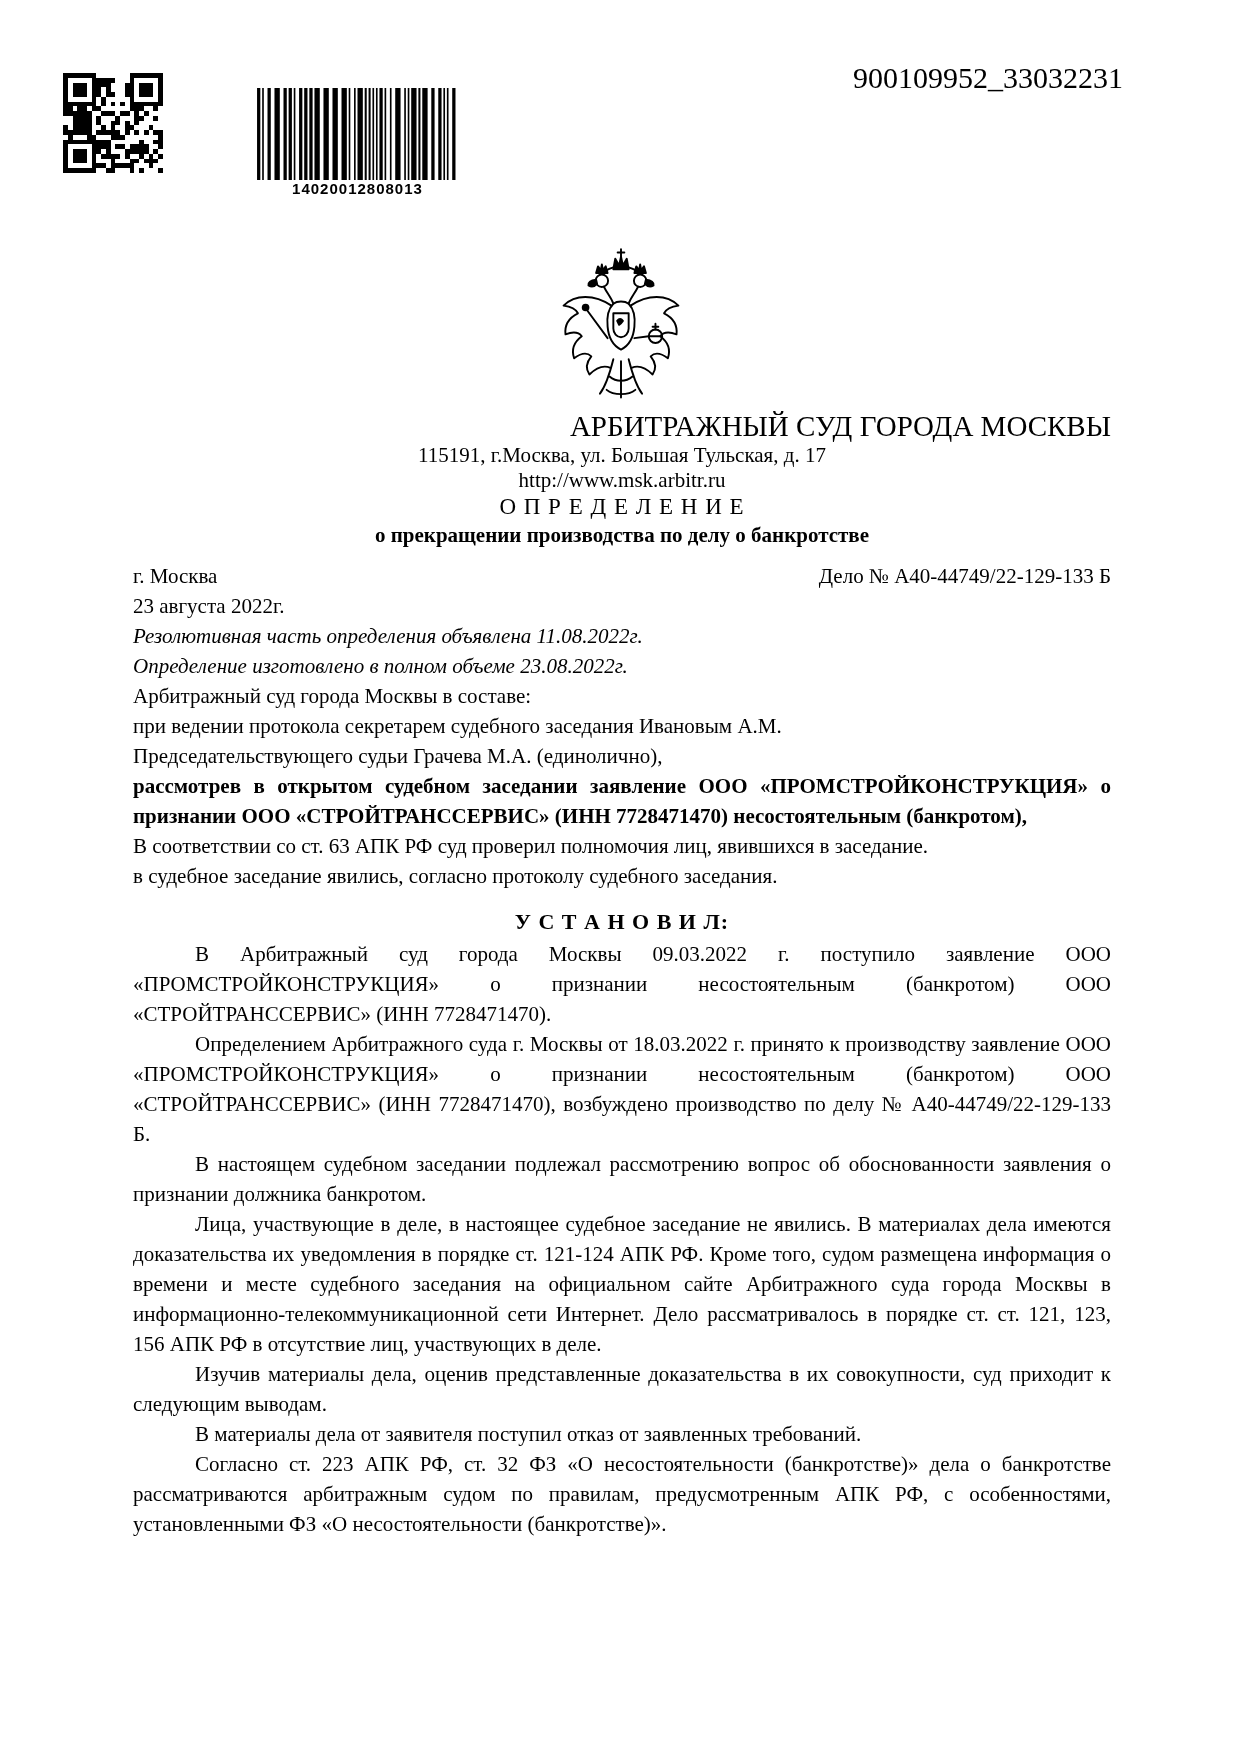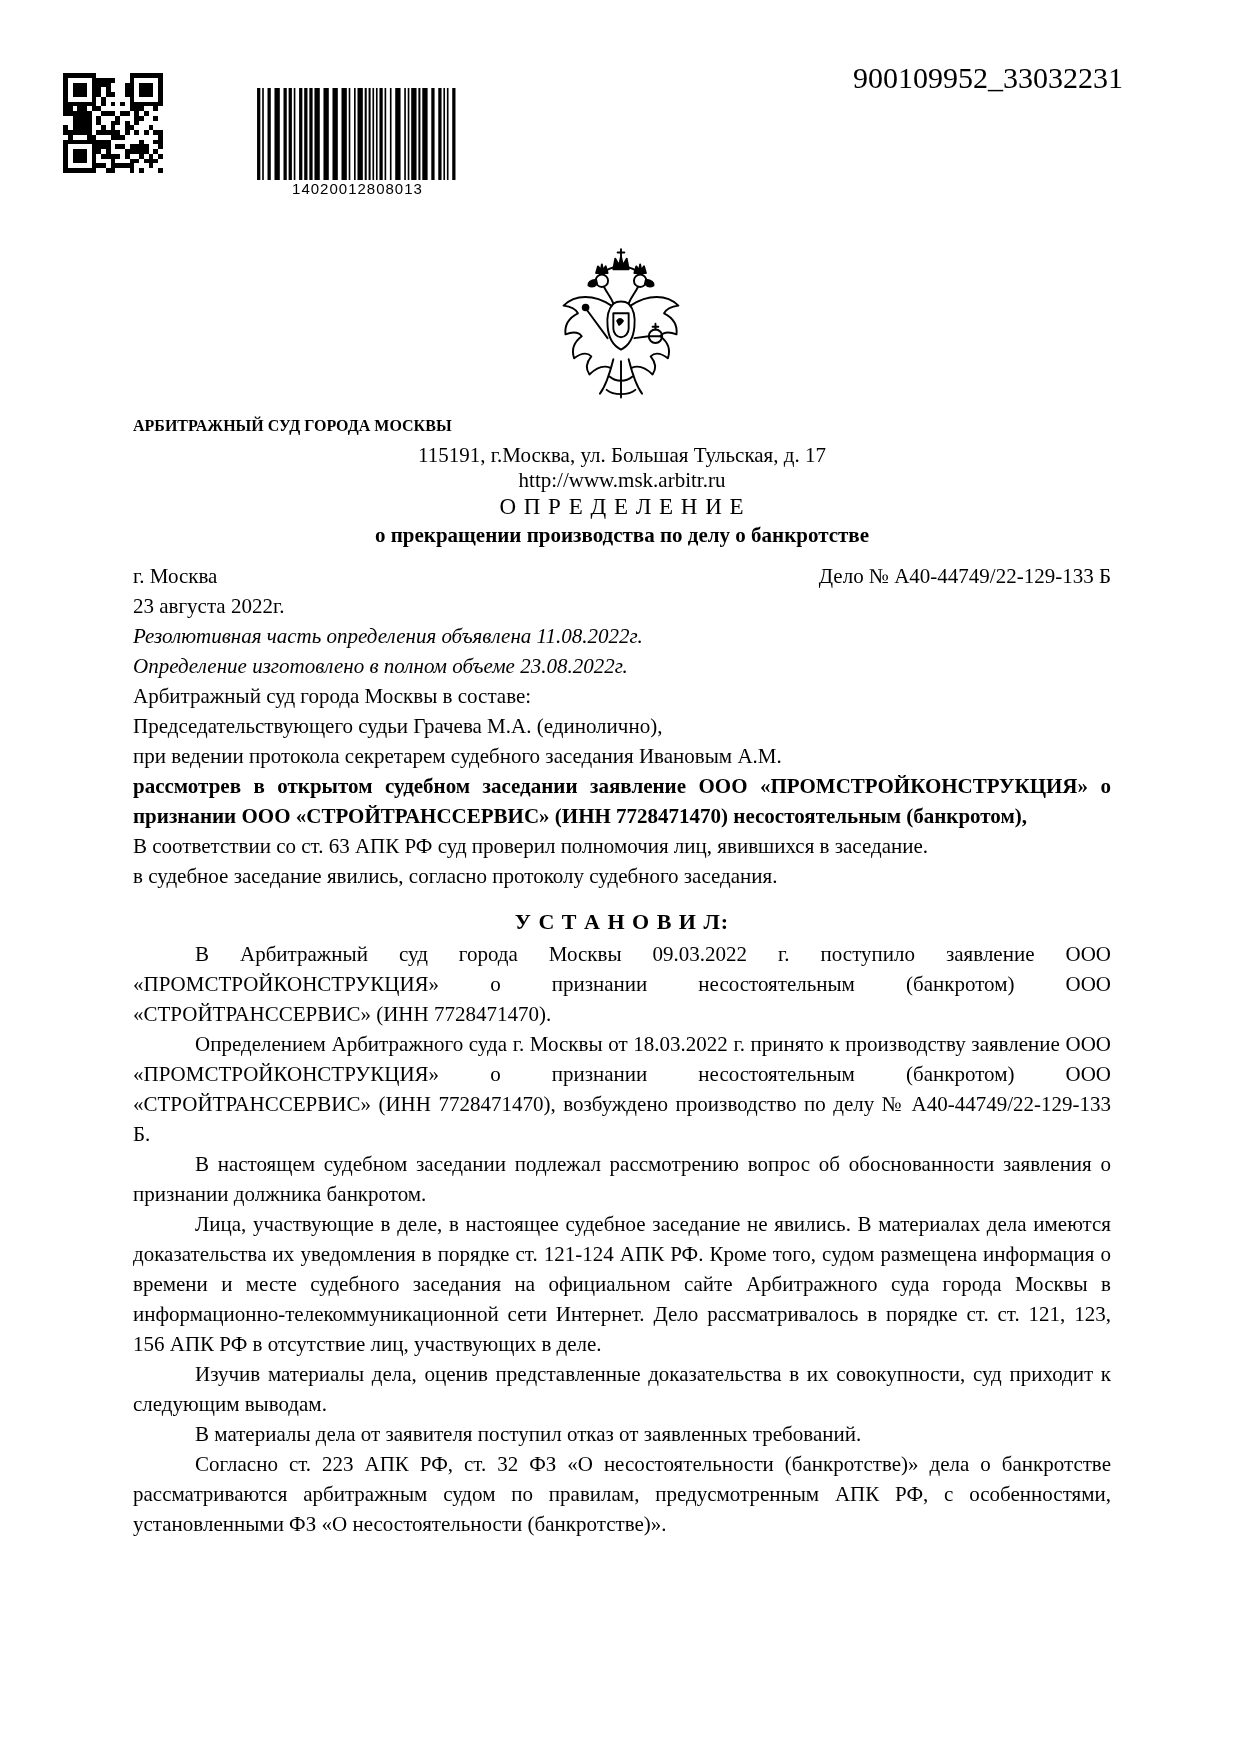--- a/index.html
+++ b/index.html
@@ -13,20 +13,21 @@
   }
   
   .qr {
     position:absolute; left:63px; top:68px;
     width:100px; height:110px;
   }
   .qr svg { width:100%; height:100%; shape-rendering:crispEdges; fill:#000; }
   .barcode-wrap {
     position:absolute; left:255px; top:88px; width:205px;
     text-align:center;
+    font-weight:bold;
   }
   .barcode-bars svg { width:205px; height:92px; fill:#000; display:block; }
   .barcode-number {
     font-family:"Liberation Sans", sans-serif;
     font-size:15px; line-height:18px; letter-spacing:1px;
   }
   .doc-id {
     position:absolute; top:64px; right:118px;
     font-size:30px; line-height:28px;
   }
@@ -34,21 +35,21 @@
   .emblem {
     position:absolute; top:243px; left:50%;
     transform:translateX(-50%);
     width:134px; height:198px;
   }
   
   .content {
     position:absolute; left:133px; top:410px; width:978px;
     font-size:21px; line-height:30px;
   }
-  .court-name { text-align:left; font-weight:bold; font-size:16px; line-height:32px; }
+  .court-name { text-align:right; font-weight:normal; font-size:29px; line-height:32px; }
   .address    { text-align:center; line-height:26px; }
   .website    { text-align:center; line-height:25px; }
   .doc-title  { text-align:center; font-weight:normal; font-size:23px; line-height:28px; letter-spacing:1px; }
   .doc-subtitle { text-align:center; font-weight:bold; line-height:28px; }
   .case-row { display:flex; justify-content:space-between; margin-top:12px; }
   .line { text-align:left; }
   .italic { font-style:italic; }
   .justified { text-align:justify;font-weight:bold; }
   .ustanovil-heading {
     text-align:center; font-weight:bold; font-size:22px;
@@ -311,22 +312,22 @@
     <div class="case-row">
       <span>г. Москва</span>
       <span>Дело № А40-44749/22-129-133 Б</span>
     </div>
 
     <div class="line">23 августа 2022г.</div>
     <div class="line italic">Резолютивная часть определения объявлена 11.08.2022г.</div>
     <div class="line italic">Определение изготовлено в полном объеме 23.08.2022г.</div>
 
     <div class="line">Арбитражный суд города Москвы в составе:</div>
+    <div class="line">при ведении протокола секретарем судебного заседания Ивановым А.М.</div>
     <div class="line">Председательствующего судьи Грачева М.А. (единолично),</div>
-    <div class="line">при ведении протокола секретарем судебного заседания Ивановым А.М.</div>
     <div class="justified">рассмотрев в открытом судебном заседании заявление ООО «ПРОМСТРОЙКОНСТРУКЦИЯ» о признании ООО «СТРОЙТРАНССЕРВИС» (ИНН 7728471470) несостоятельным (банкротом),</div>
     <div class="line">В соответствии со ст. 63 АПК РФ суд проверил полномочия лиц, явившихся в заседание.</div>
     <div class="line">в судебное заседание явились, согласно протоколу судебного заседания.</div>
 
     <div class="ustanovil-heading">У С Т А Н О В И Л:</div>
 
     <p class="para">В Арбитражный суд города Москвы 09.03.2022 г. поступило заявление ООО «ПРОМСТРОЙКОНСТРУКЦИЯ» о признании несостоятельным (банкротом) ООО «СТРОЙТРАНССЕРВИС» (ИНН 7728471470).</p>
     <p class="para">Определением Арбитражного суда г. Москвы от 18.03.2022 г. принято к производству заявление ООО «ПРОМСТРОЙКОНСТРУКЦИЯ» о признании несостоятельным (банкротом) ООО «СТРОЙТРАНССЕРВИС» (ИНН 7728471470), возбуждено производство по делу № А40-44749/22-129-133 Б.</p>
     <p class="para">В настоящем судебном заседании подлежал рассмотрению вопрос об обоснованности заявления о признании должника банкротом.</p>
     <p class="para">Лица, участвующие в деле, в настоящее судебное заседание не явились. В материалах дела имеются доказательства их уведомления в порядке ст. 121-124 АПК РФ. Кроме того, судом размещена информация о времени и месте судебного заседания на официальном сайте Арбитражного суда города Москвы в информационно-телекоммуникационной сети Интернет. Дело рассматривалось в порядке ст. ст. 121, 123, 156 АПК РФ в отсутствие лиц, участвующих в деле.</p>

